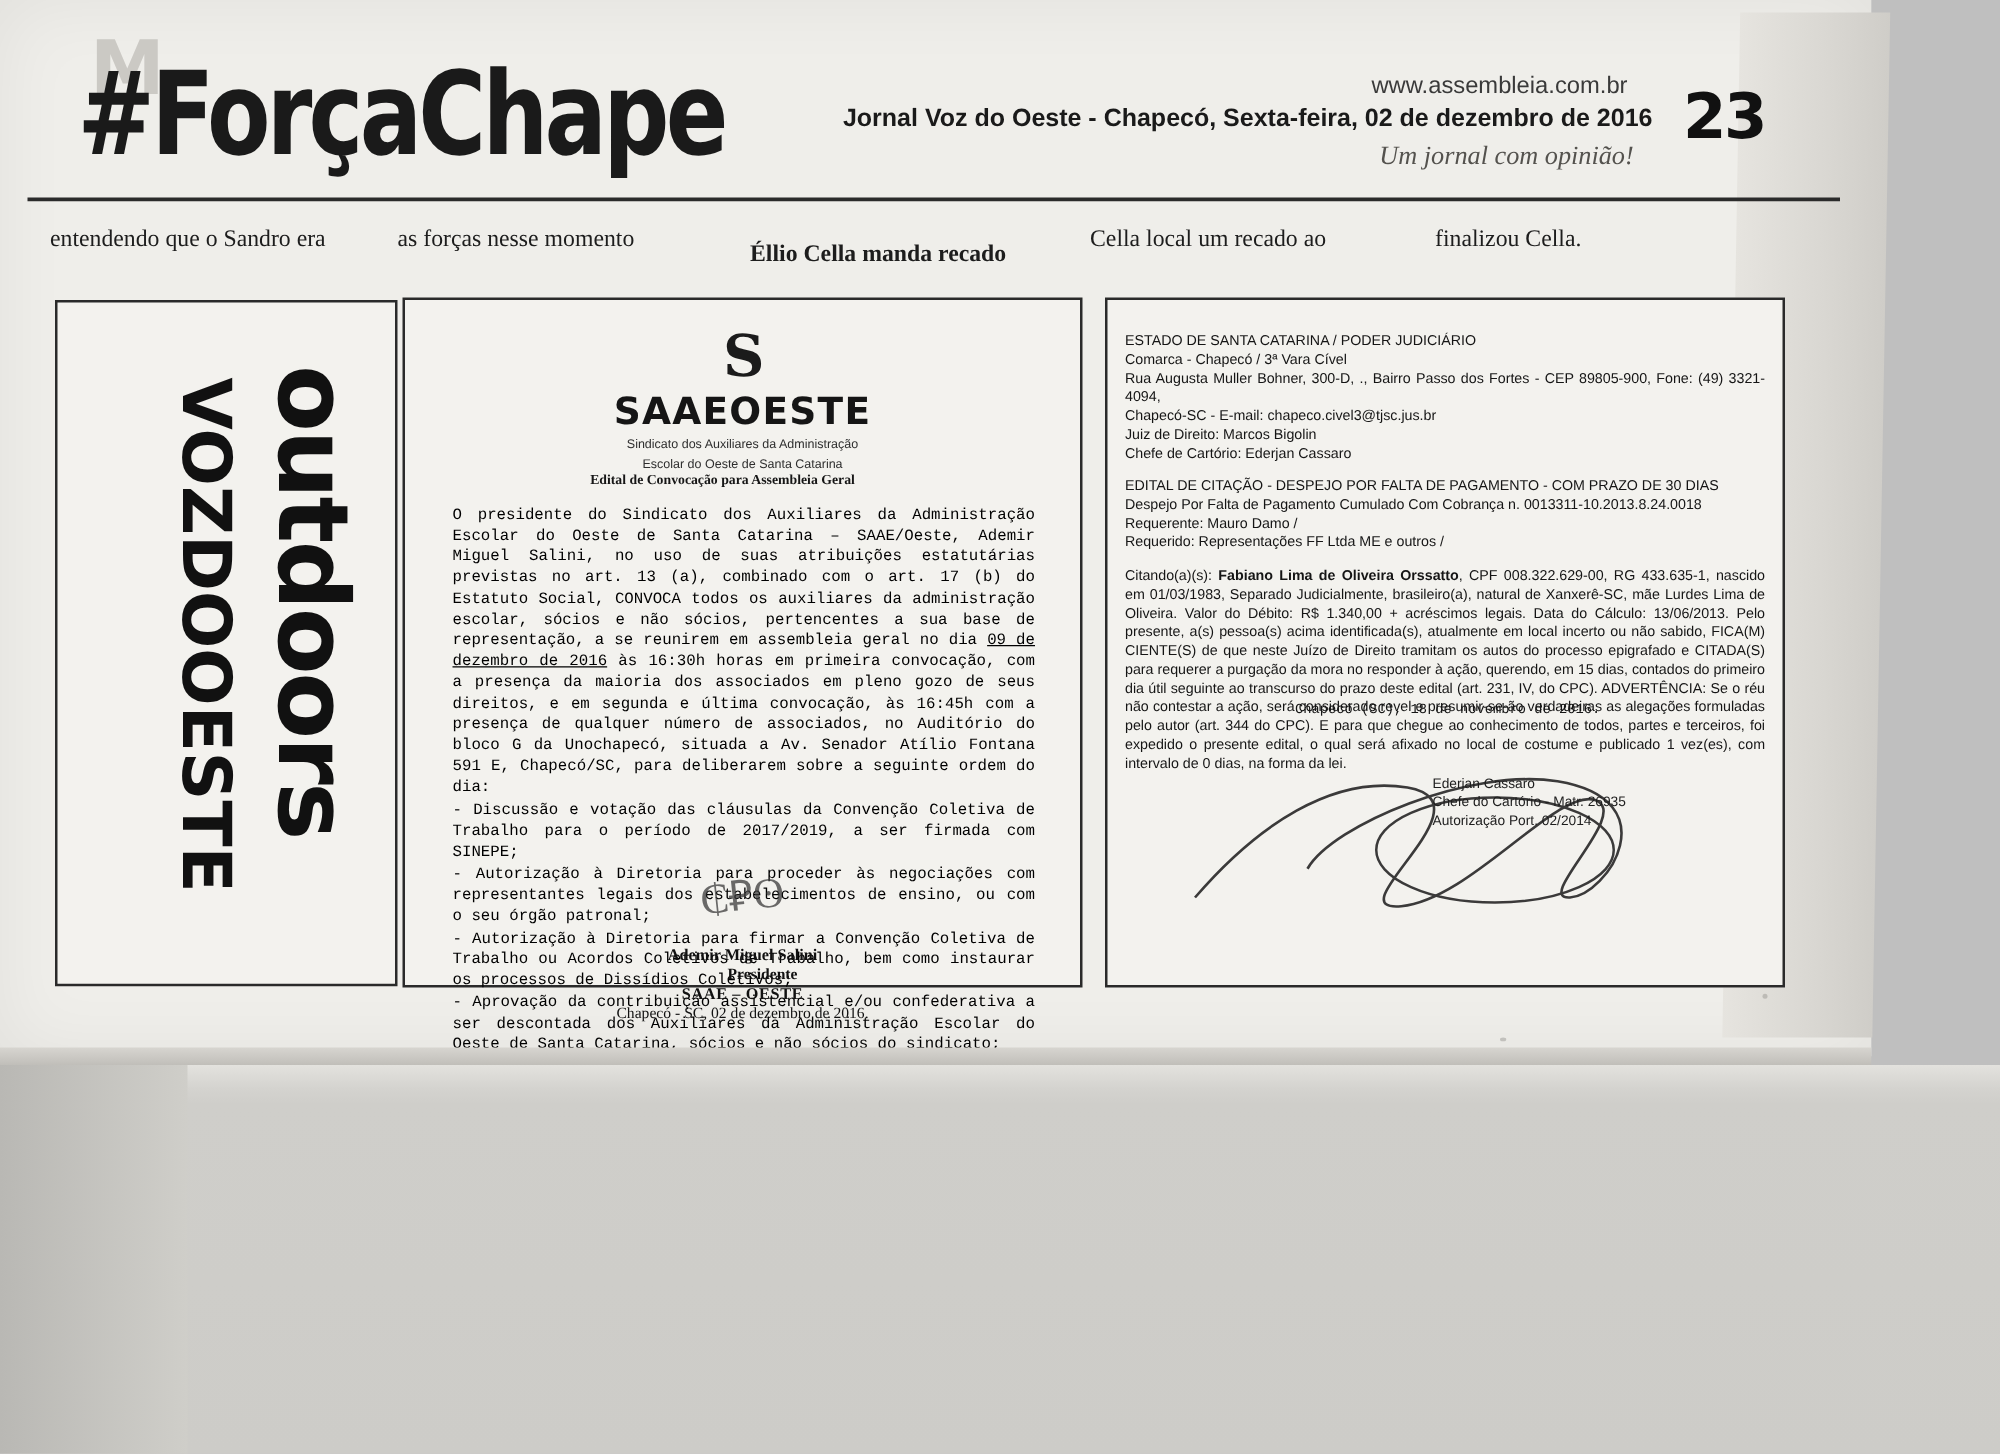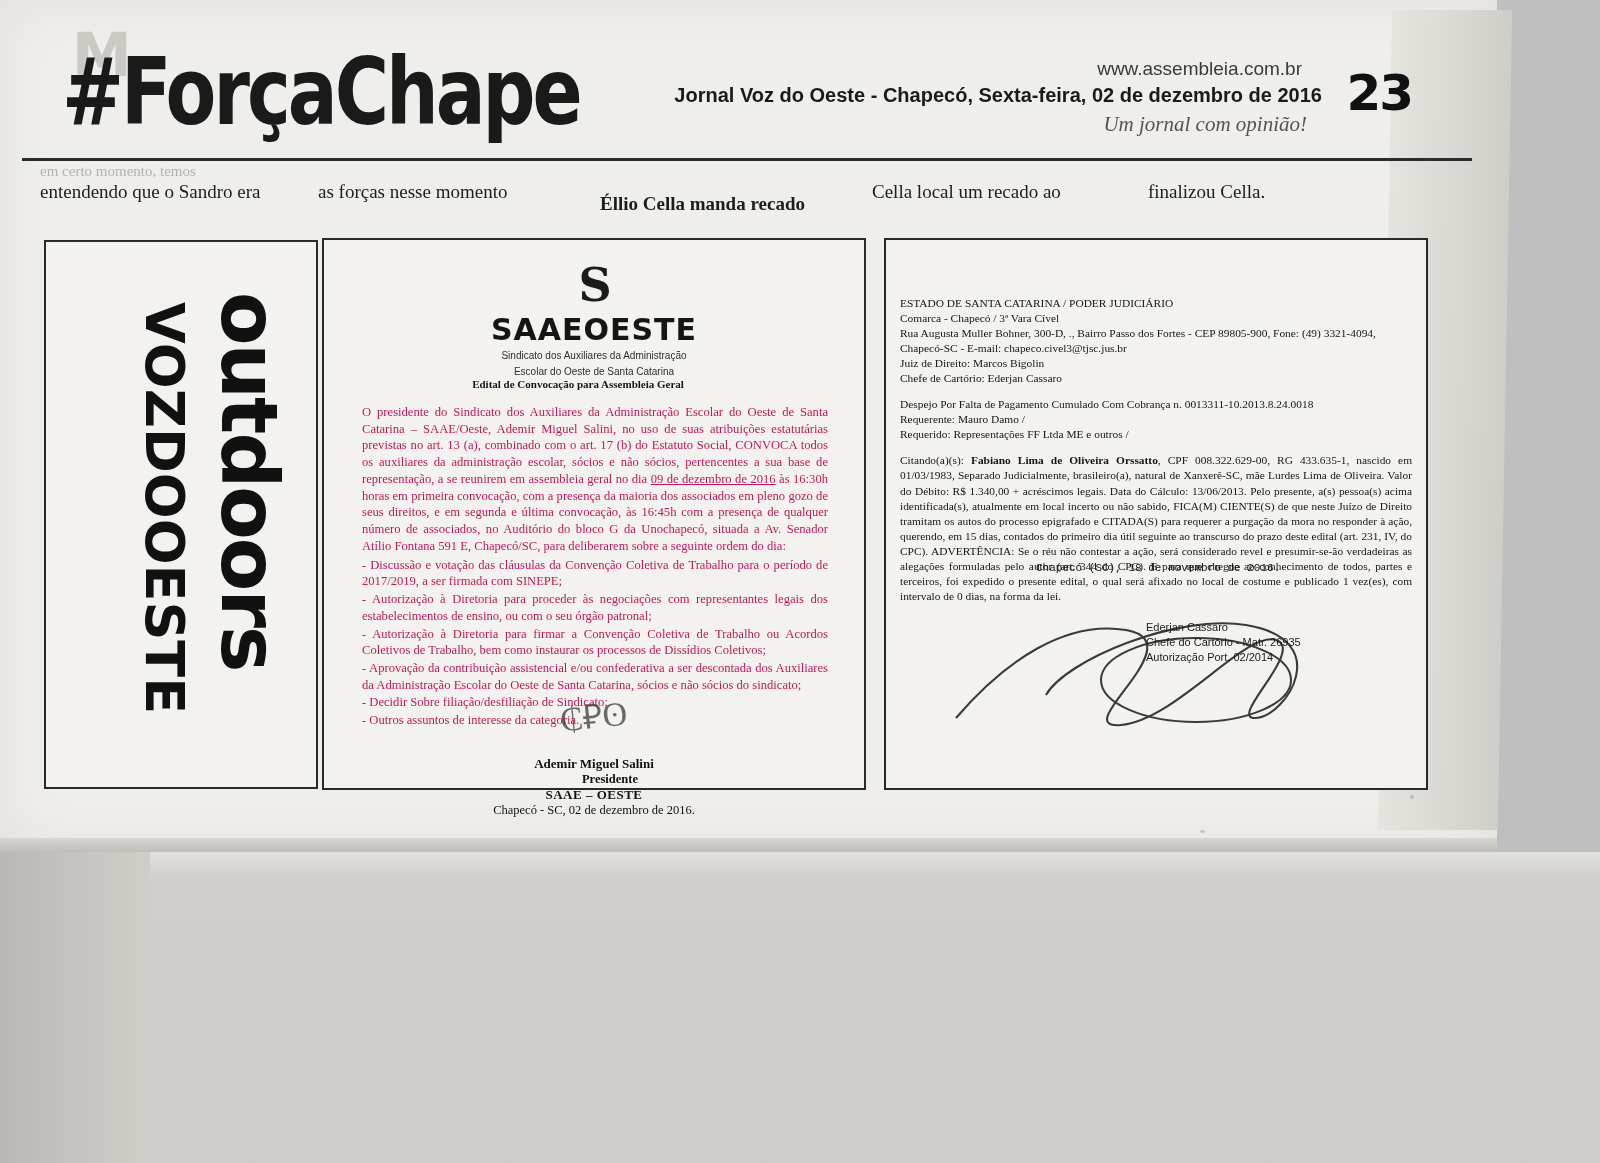--- a/index.html
+++ b/index.html
@@ -100,44 +100,43 @@
   }
   .saae-sub{
     font-family:"Liberation Sans",sans-serif;font-size:10px;color:#2e2e2e;line-height:1.25;margin-top:3px;
   }
   .saae-title{
     position:absolute;left:0;top:138px;width:508px;text-align:center;
     font-family:"Liberation Serif",serif;font-weight:bold;font-size:11px;color:#161616;
   }
   .saae-body{
     position:absolute;left:38px;top:164px;width:466px;
-    font-family:Liberation Serif, serif;font-size:12.6px;line-height:1.33;color:#be185d;
+    font-family:Liberation Mono, monospace;font-size:12.6px;line-height:1.33;color:#000000;
     text-align:justify;
   }
   .saae-body p{margin:0 0 0 0;}
   .saae-body .itemlist{margin-top:2px;}
   .saae-body .itemlist div{margin-bottom:1px;}
   .u{text-decoration:underline;}
   .sig-area{
     position:absolute;left:0;top:452px;width:540px;text-align:center;
   }
   .sig-scribble{
     font-family:"Liberation Serif",serif;font-size:34px;color:#3b3b3b;
     transform:rotate(-6deg);display:inline-block;opacity:.75;
   }
   .sig-name{font-family:"Liberation Serif",serif;font-weight:bold;font-size:13px;margin-top:18px;color:#111;}
   .sig-role{font-family:"Liberation Serif",serif;font-weight:bold;font-size:12.5px;color:#111;padding-left:32px;}
   .sig-org{font-family:"Liberation Serif",serif;font-weight:bold;font-size:13px;color:#111;letter-spacing:.5px;}
   .sig-city{font-family:"Liberation Serif",serif;font-size:12.5px;color:#111;}
   
   .ed-body{
     position:absolute;left:14px;top:26px;width:512px;
-    font-family:Liberation Serif, serif;font-size:11.4px;line-height:1.32;color:#151515;
+    font-family:Liberation Sans, sans-serif;font-size:11.4px;line-height:1.32;color:#151515;
     text-align:justify;
-    margin-top:30px;
   }
   .ed-body .blk{margin-bottom:11px;}
   .ed-body b{font-weight:bold;}
   .ed-date{position:absolute;left:150px;top:322px;font-family:Liberation Mono, monospace;font-size:11px;color:#151515;}
   .ed-sig{position:absolute;left:60px;top:360px;width:430px;height:140px;}
   .ed-sig-lines{
     position:absolute;left:200px;top:20px;
     font-family:"Liberation Sans",sans-serif;font-size:11px;color:#1d1d1d;line-height:1.35;
   }
   .ed-scribble{
@@ -155,21 +154,20 @@
     <div class="ghost-m">M</div>
     <div class="forca">#ForçaChape</div>
     <div class="site-url">www.assembleia.com.br</div>
     <div class="jornal-line">Jornal Voz do Oeste - Chapecó, Sexta-feira, 02 de dezembro de 2016</div>
     <div class="slogan">Um jornal com opinião!</div>
     <div class="page-num">23</div>
   </div>
   <div id="rule-top"></div>
 
   <div id="strip">
-    <div class="strip-ghost">em certo momento, temos</div>
     <div class="strip-txt" style="left:40px;">entendendo que o Sandro era</div>
     <div class="strip-txt" style="left:318px;">as forças nesse momento</div>
     <div class="strip-txt strip-bold" style="left:600px;margin-top:12px;">Éllio Cella manda recado</div>
     <div class="strip-txt" style="left:872px;">Cella local um recado ao</div>
     <div class="strip-txt" style="left:1148px;">finalizou Cella.</div>
   </div>
 
   <div class="box" id="box-outdoor">
     <div class="vert-wrap">
       <div class="vert-text" id="vt-outdoors">outdoors</div>
@@ -209,20 +207,21 @@
     <div class="ed-body">
       <div class="blk">
         <div>ESTADO DE SANTA CATARINA / PODER JUDICIÁRIO</div>
         <div>Comarca - Chapecó / 3ª Vara Cível</div>
         <div>Rua Augusta Muller Bohner, 300-D, ., Bairro Passo dos Fortes - CEP 89805-900, Fone: (49) 3321-4094,</div>
         <div>Chapecó-SC - E-mail: chapeco.civel3@tjsc.jus.br</div>
         <div>Juiz de Direito: Marcos Bigolin</div>
         <div>Chefe de Cartório: Ederjan Cassaro</div>
       </div>
       <div class="blk">
+        <div>EDITAL DE CITAÇÃO - DESPEJO POR FALTA DE PAGAMENTO - COM PRAZO DE 30 DIAS</div>
         <div>Despejo Por Falta de Pagamento Cumulado Com Cobrança n. 0013311-10.2013.8.24.0018</div>
         <div>Requerente: Mauro Damo /</div>
         <div>Requerido: Representações FF Ltda ME e outros /</div>
       </div>
       <div class="blk"><span>Citando(a)(s): </span><b>Fabiano Lima de Oliveira Orssatto</b><span>, CPF 008.322.629-00, RG 433.635-1, nascido em 01/03/1983, Separado Judicialmente, brasileiro(a), natural de Xanxerê-SC, mãe Lurdes Lima de Oliveira. Valor do Débito: R$ 1.340,00 + acréscimos legais. Data do Cálculo: 13/06/2013. Pelo presente, a(s) pessoa(s) acima identificada(s), atualmente em local incerto ou não sabido, FICA(M) CIENTE(S) de que neste Juízo de Direito tramitam os autos do processo epigrafado e CITADA(S) para requerer a purgação da mora no responder à ação, querendo, em 15 dias, contados do primeiro dia útil seguinte ao transcurso do prazo deste edital (art. 231, IV, do CPC). ADVERTÊNCIA: Se o réu não contestar a ação, será considerado revel e presumir-se-ão verdadeiras as alegações formuladas pelo autor (art. 344 do CPC). E para que chegue ao conhecimento de todos, partes e terceiros, foi expedido o presente edital, o qual será afixado no local de costume e publicado 1 vez(es), com intervalo de 0 dias, na forma da lei.</span></div>
     </div>
     <div class="ed-date">Chapecó (SC), 18 de novembro de 2016.</div>
     <div class="ed-sig">
       <svg class="ed-scribble" viewBox="0 0 430 140">
         <path d="M10 118 C60 60 120 20 180 30 C250 42 120 130 175 125 C230 120 300 30 330 40 C360 50 280 120 310 118 C340 116 390 40 300 25 C230 14 120 60 100 95" fill="none" stroke="#1b1b1b" stroke-width="2.1"></path>

